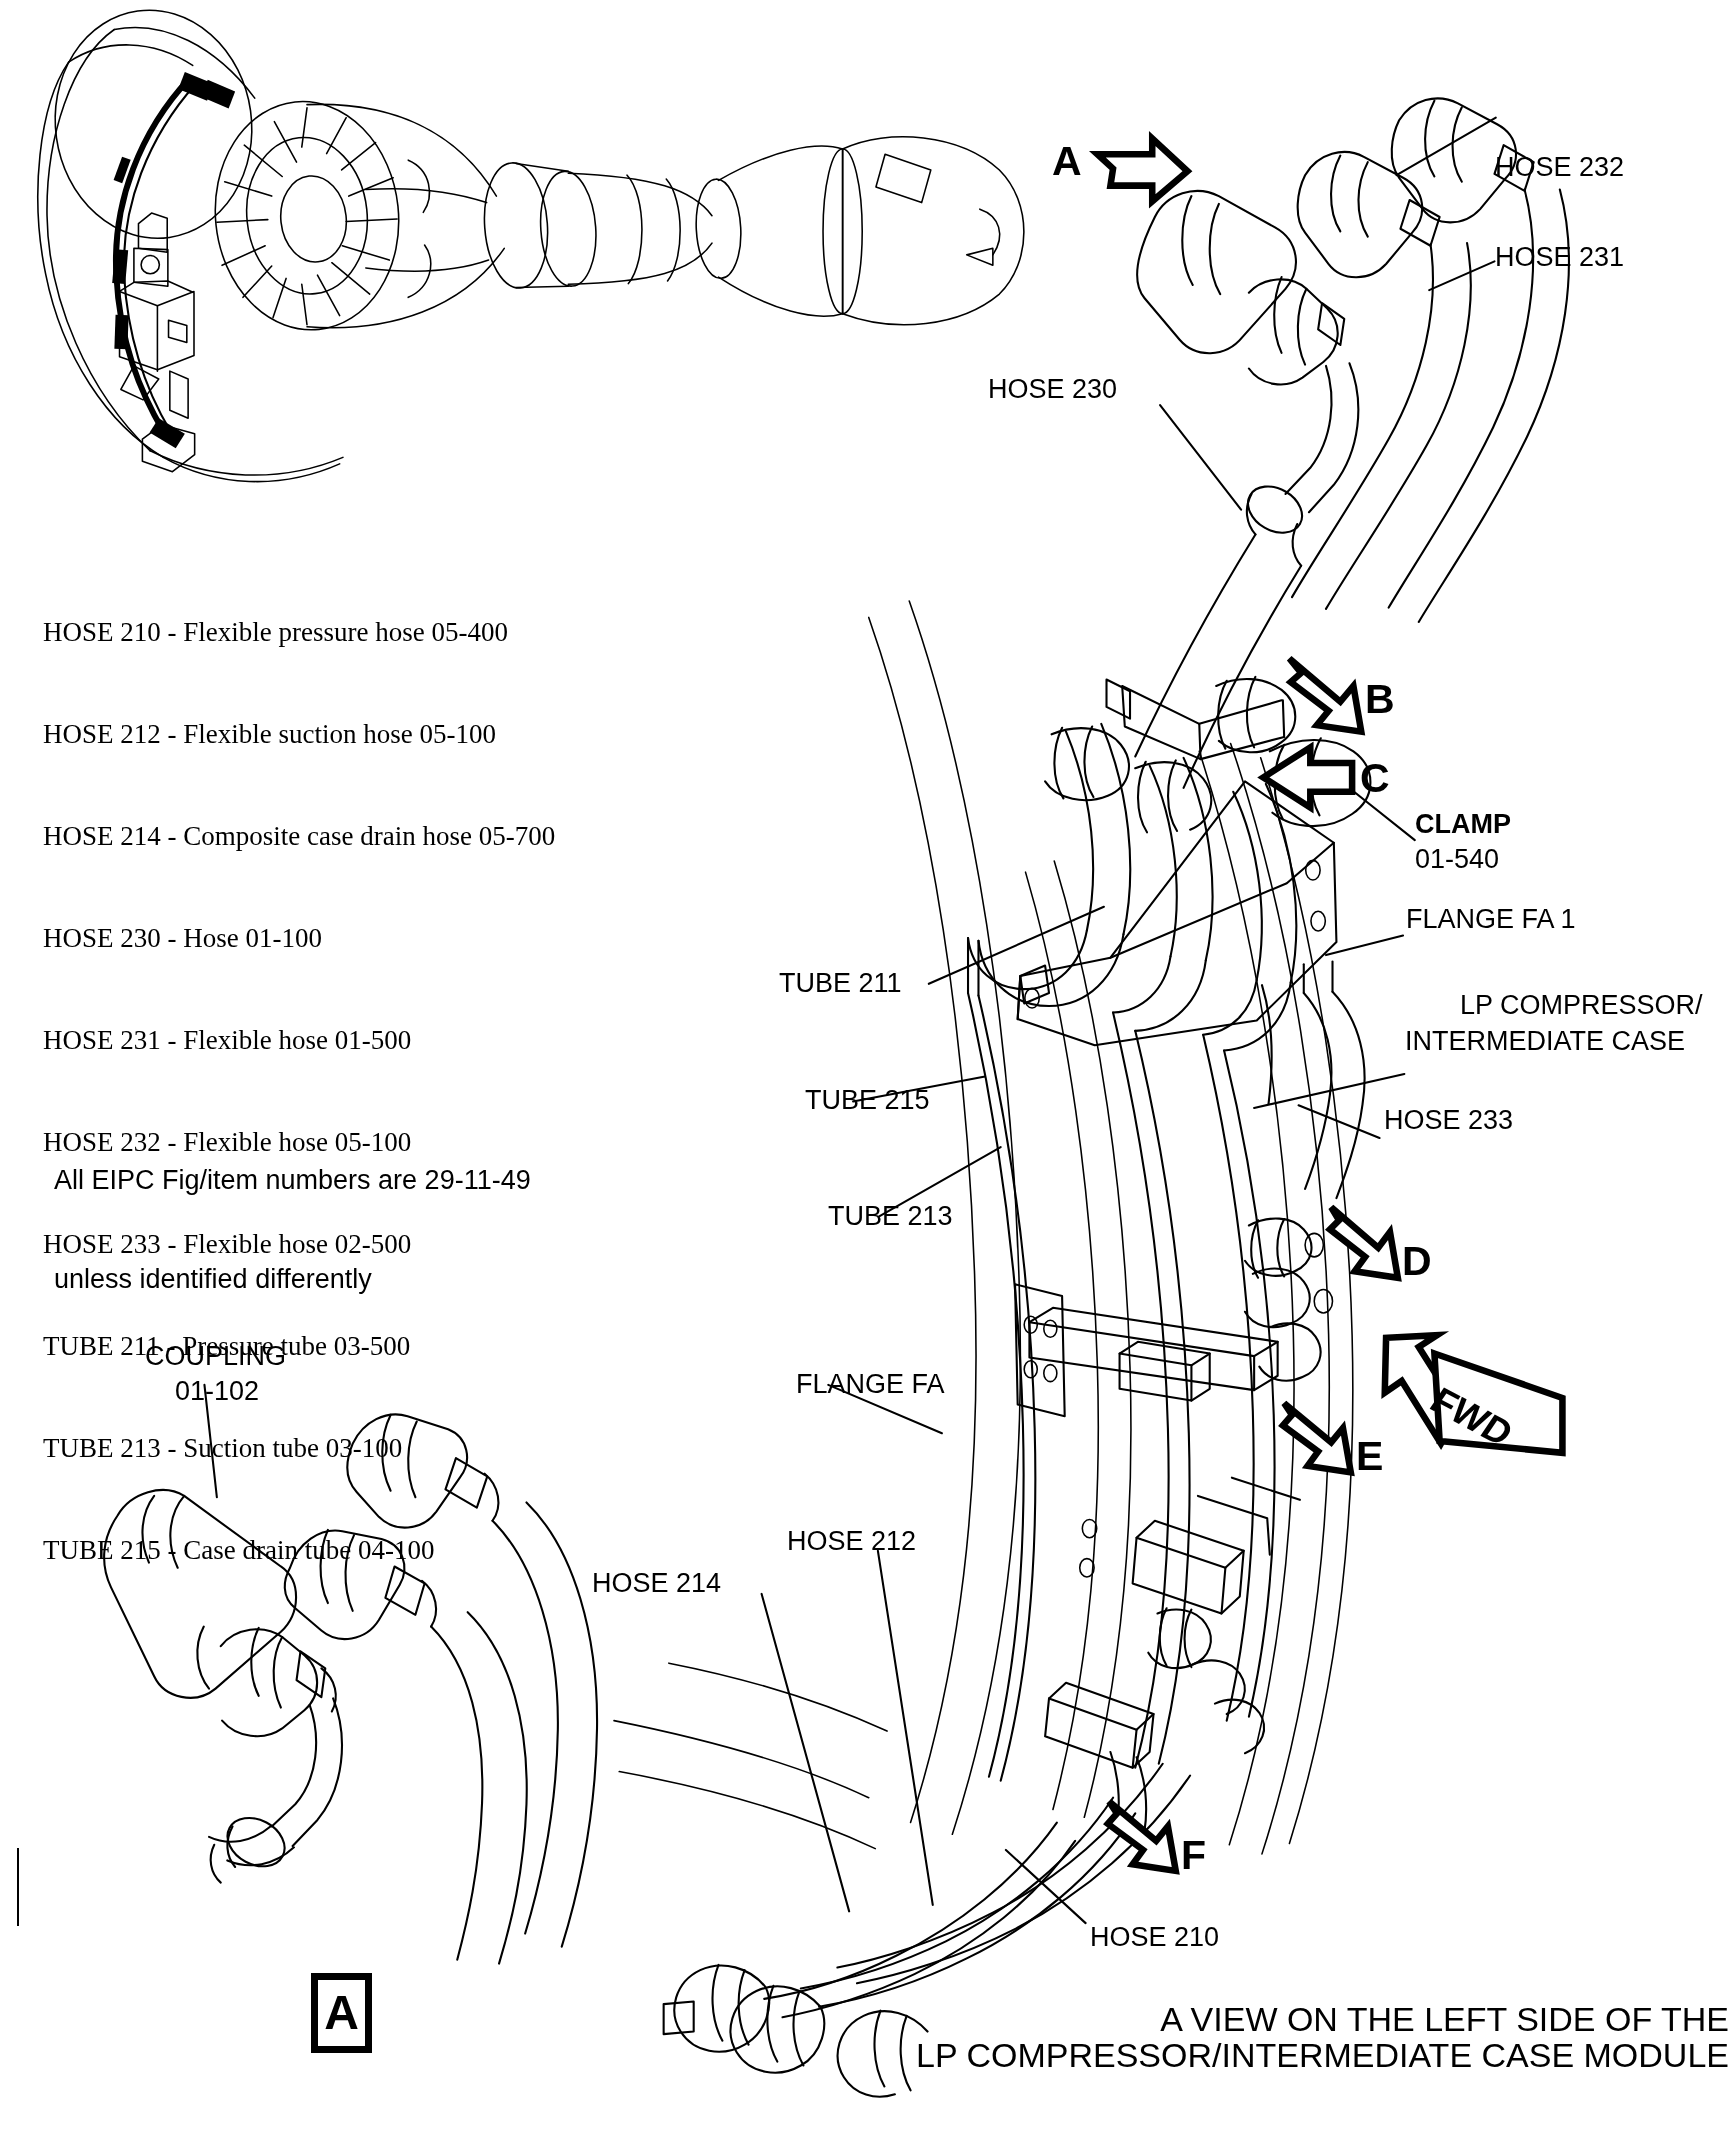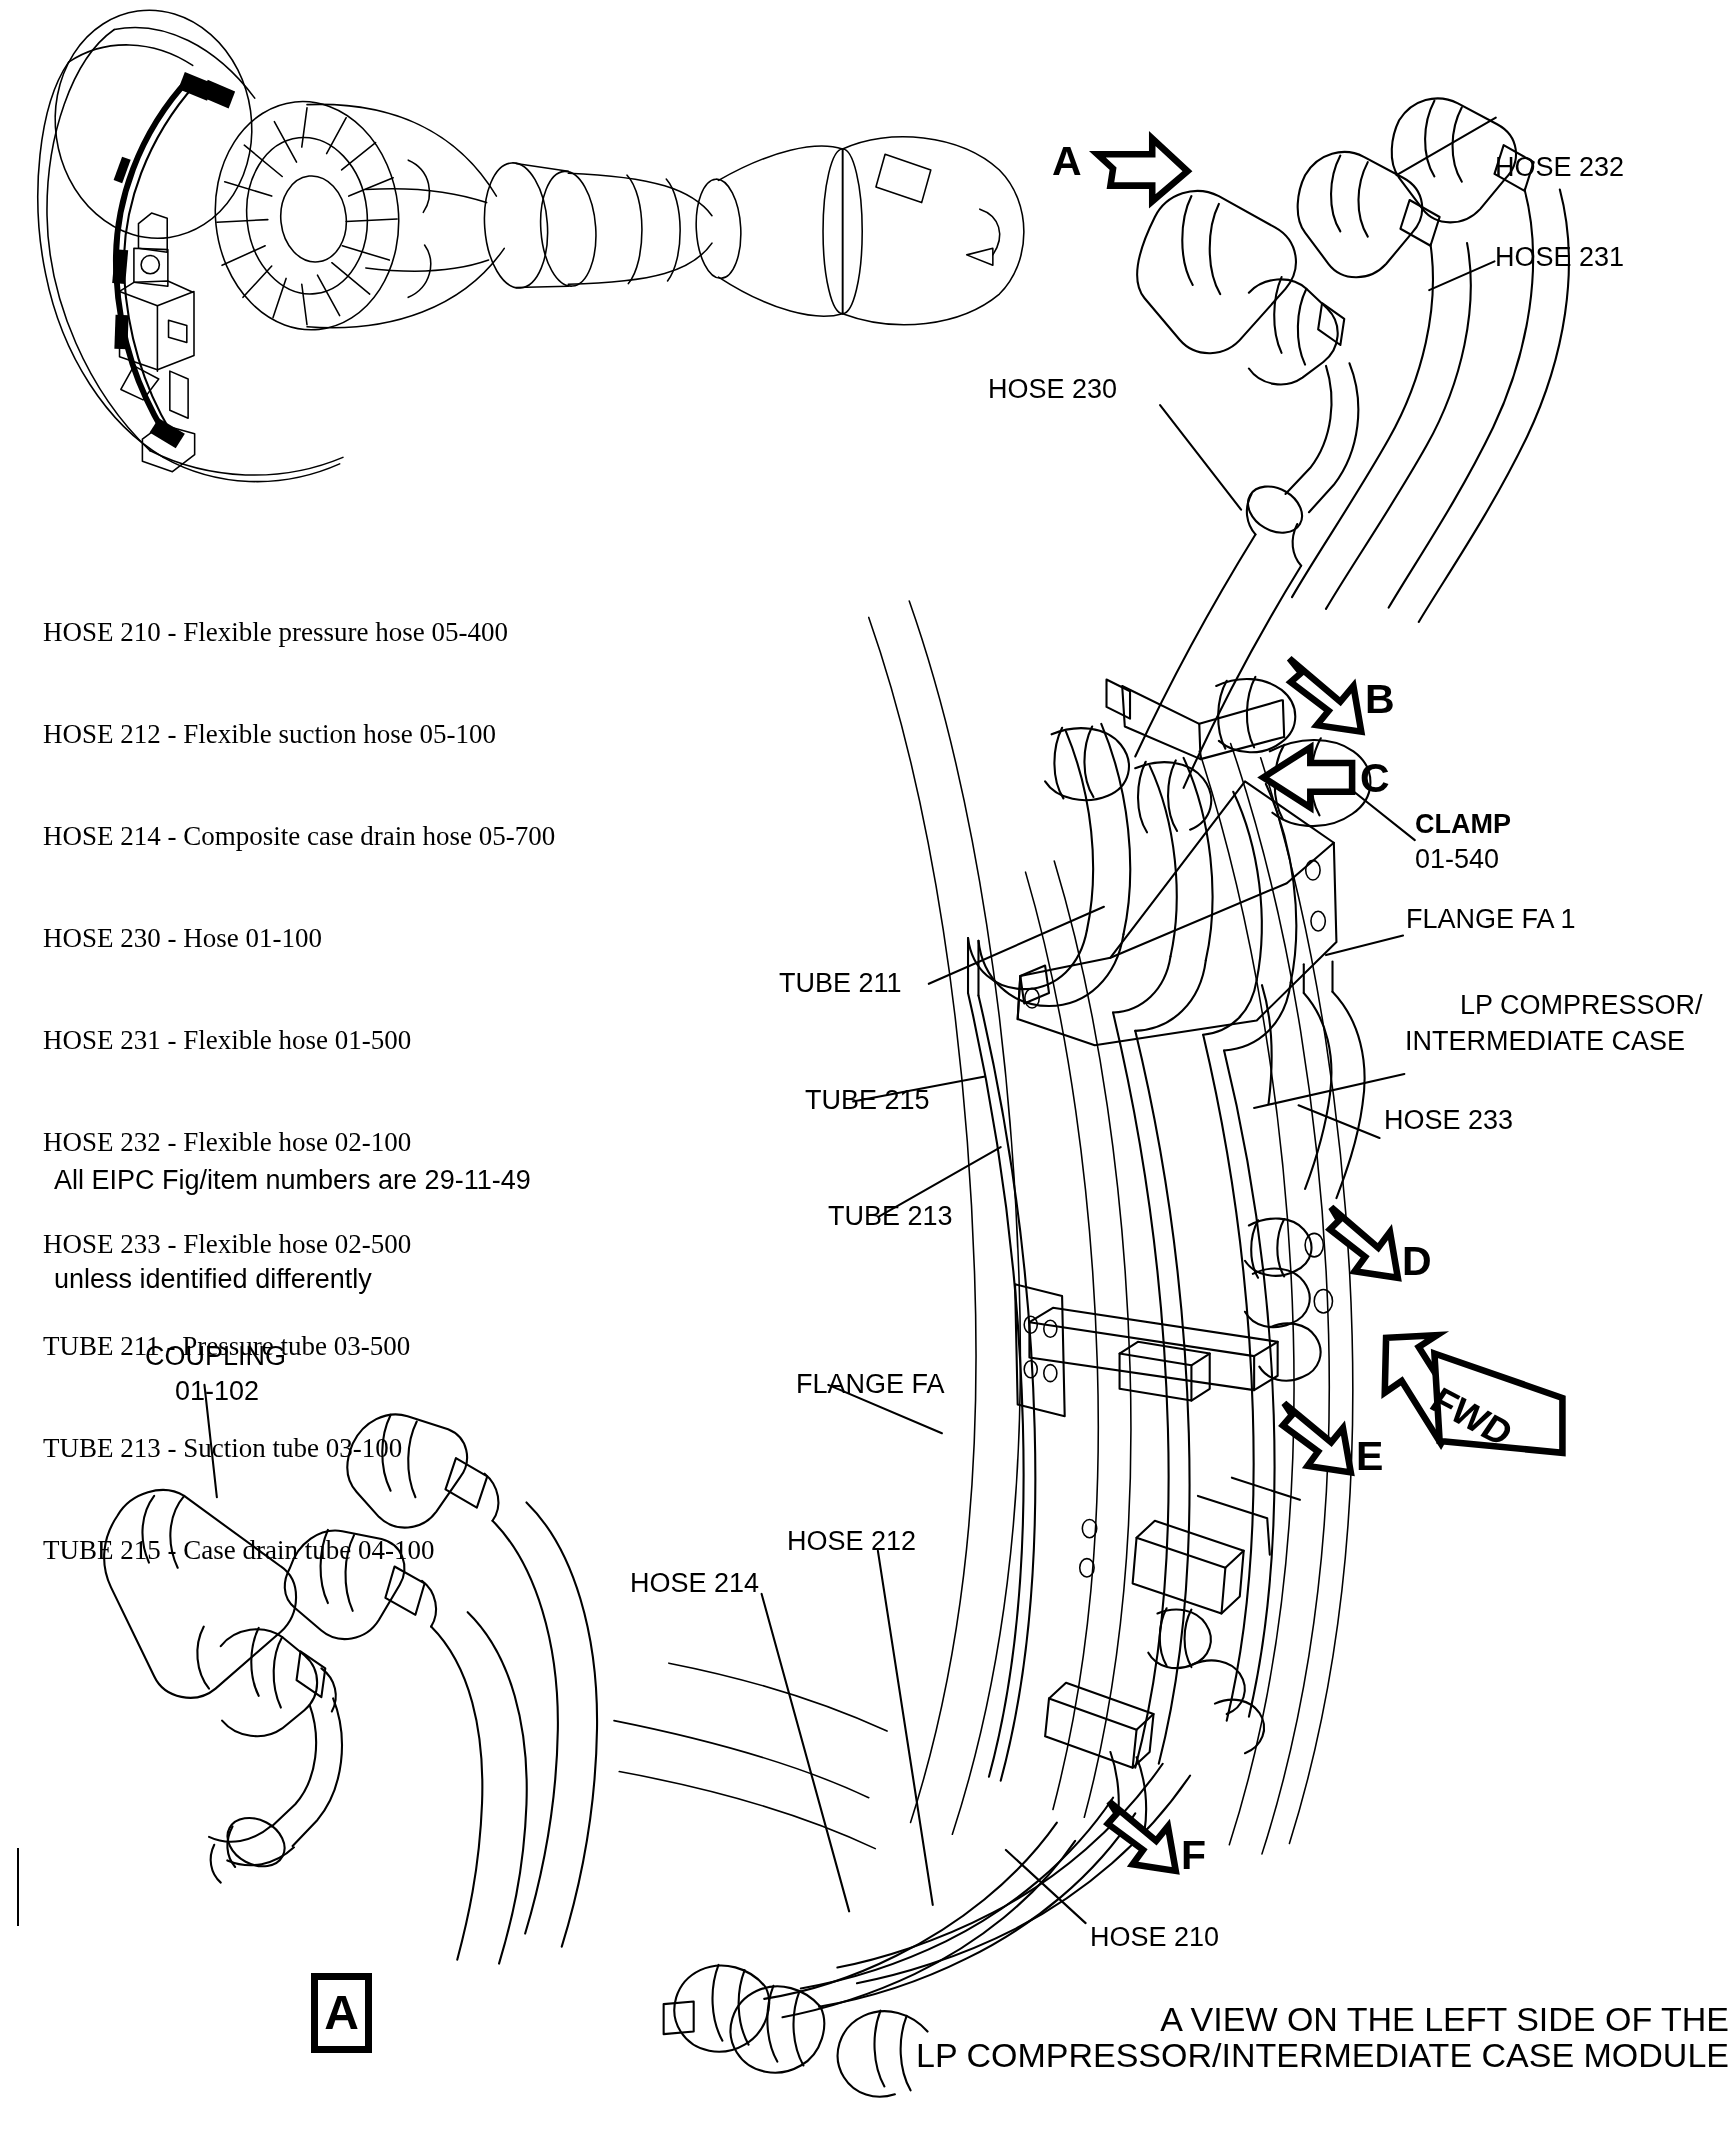--- a/index.html
+++ b/index.html
@@ -448,21 +448,21 @@
       </g>
     </g>
   </svg>
 
   <div class="legend">
     <div>HOSE 210 - Flexible pressure hose 05-400</div>
     <div>HOSE 212 - Flexible suction hose 05-100</div>
     <div>HOSE 214 - Composite case drain hose 05-700</div>
     <div>HOSE 230 - Hose 01-100</div>
     <div>HOSE 231 - Flexible hose 01-500</div>
-    <div>HOSE 232 - Flexible hose 02-100</div>
+    <div>HOSE 232 - Flexible hose 05-100</div>
     <div>HOSE 233 - Flexible hose 02-500</div>
     <div>TUBE 211 - Pressure tube 03-500</div>
     <div>TUBE 213 - Suction tube 03-100</div>
     <div>TUBE 215 - Case drain tube 04-100</div>
   </div>
 
   <div class="note">
     <div>All EIPC Fig/item numbers are 29-11-49</div>
     <div>unless identified differently</div>
   </div>
@@ -477,21 +477,21 @@
   <div class="callout" style="left:1405px; top:1026px;">INTERMEDIATE CASE</div>
   <div class="callout" style="left:779px; top:968px;">TUBE 211</div>
   <div class="callout" style="left:805px; top:1085px;">TUBE 215</div>
   <div class="callout" style="left:1384px; top:1105px;">HOSE 233</div>
   <div class="callout" style="left:828px; top:1201px;">TUBE 213</div>
   <div class="callout" style="left:796px; top:1369px;">FLANGE FA</div>
 
   <div class="callout" style="left:145px;  top:1341px;text-align:center;">COUPLING</div>
   <div class="callout" style="left:175px;  top:1376px;">01-102</div>
 
-  <div class="callout" style="left:630px;  top:1568px;">HOSE 214</div>
+  <div class="callout" style="left:592px;  top:1568px;">HOSE 214</div>
   <div class="callout" style="left:787px; top:1526px;">HOSE 212</div>
   <div class="callout" style="left:1090px; top:1922px;">HOSE 210</div>
 
   <div class="arrowletter" style="left:1052px; top:141px;">A</div>
   <div class="arrowletter" style="left:1365px; top:679px;">B</div>
   <div class="arrowletter" style="left:1360px; top:758px;">C</div>
   <div class="arrowletter" style="left:1402px; top:1241px;">D</div>
   <div class="arrowletter" style="left:1356px; top:1436px;">E</div>
   <div class="arrowletter" style="left:1181px; top:1835px;">F</div>
 

